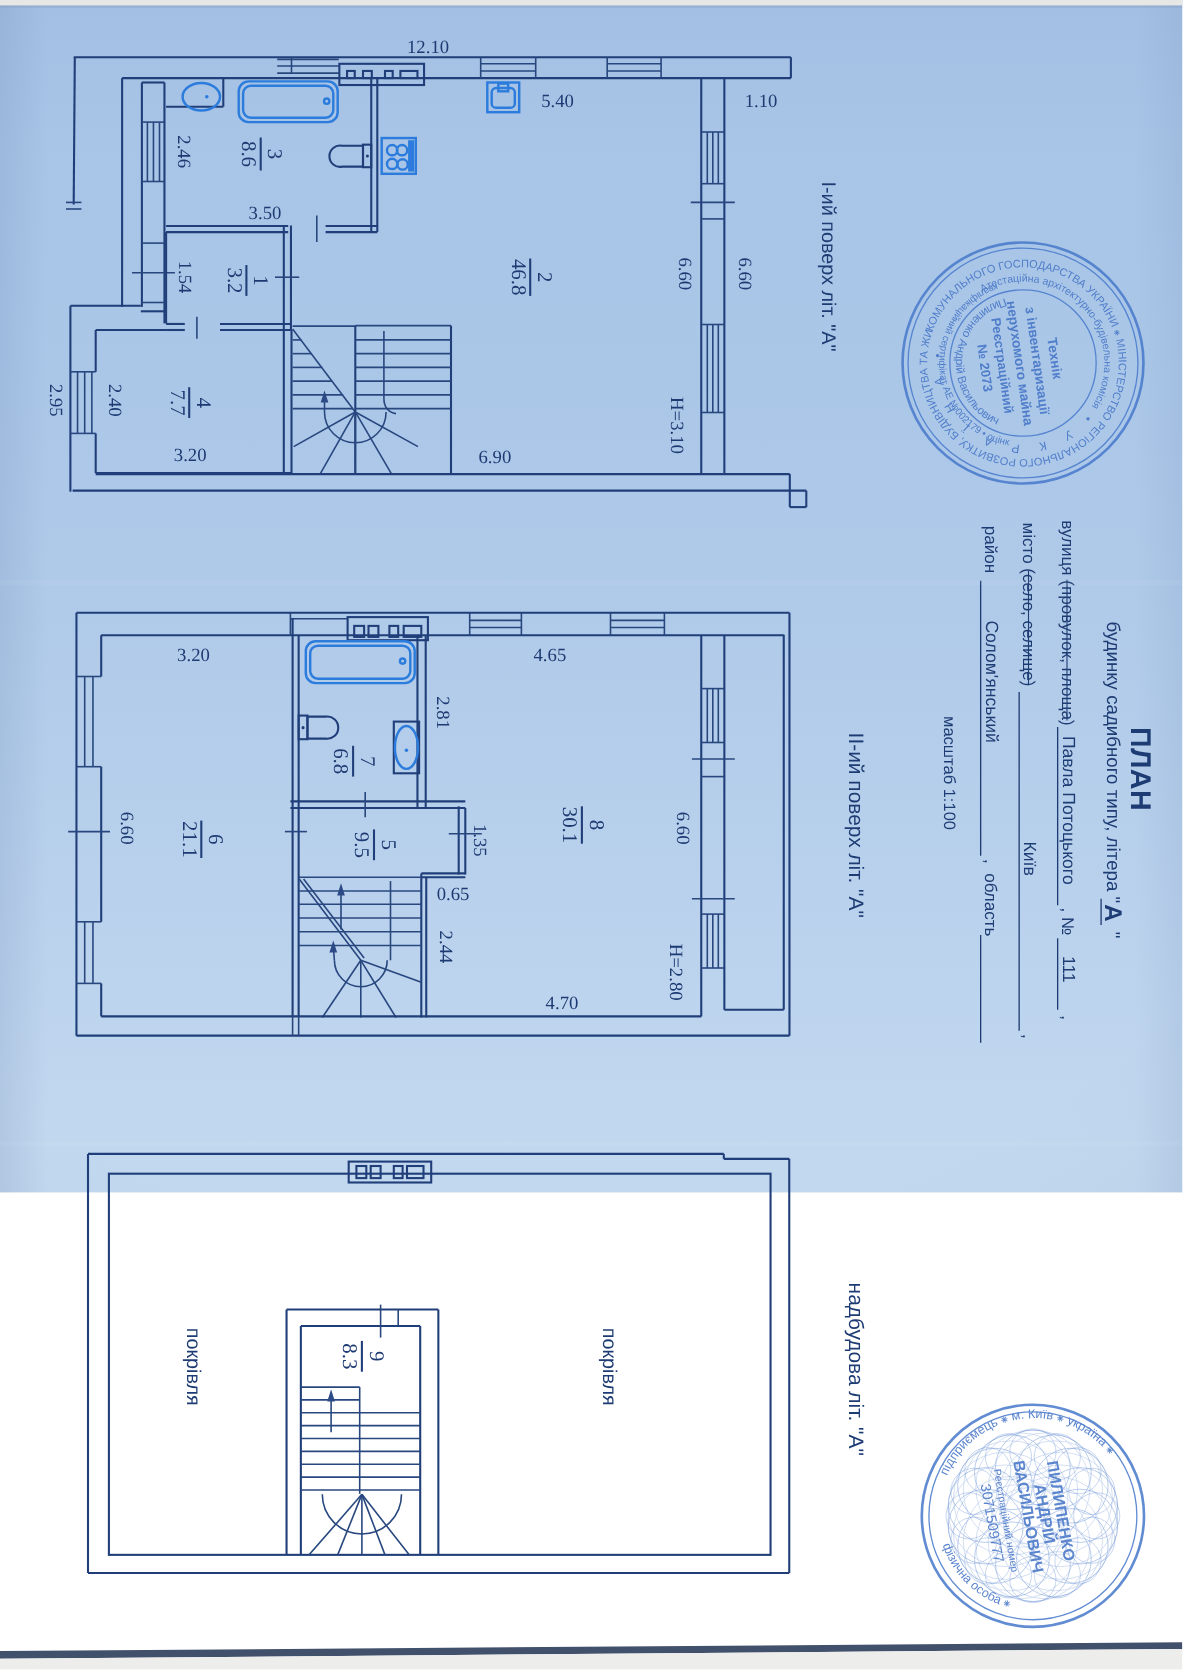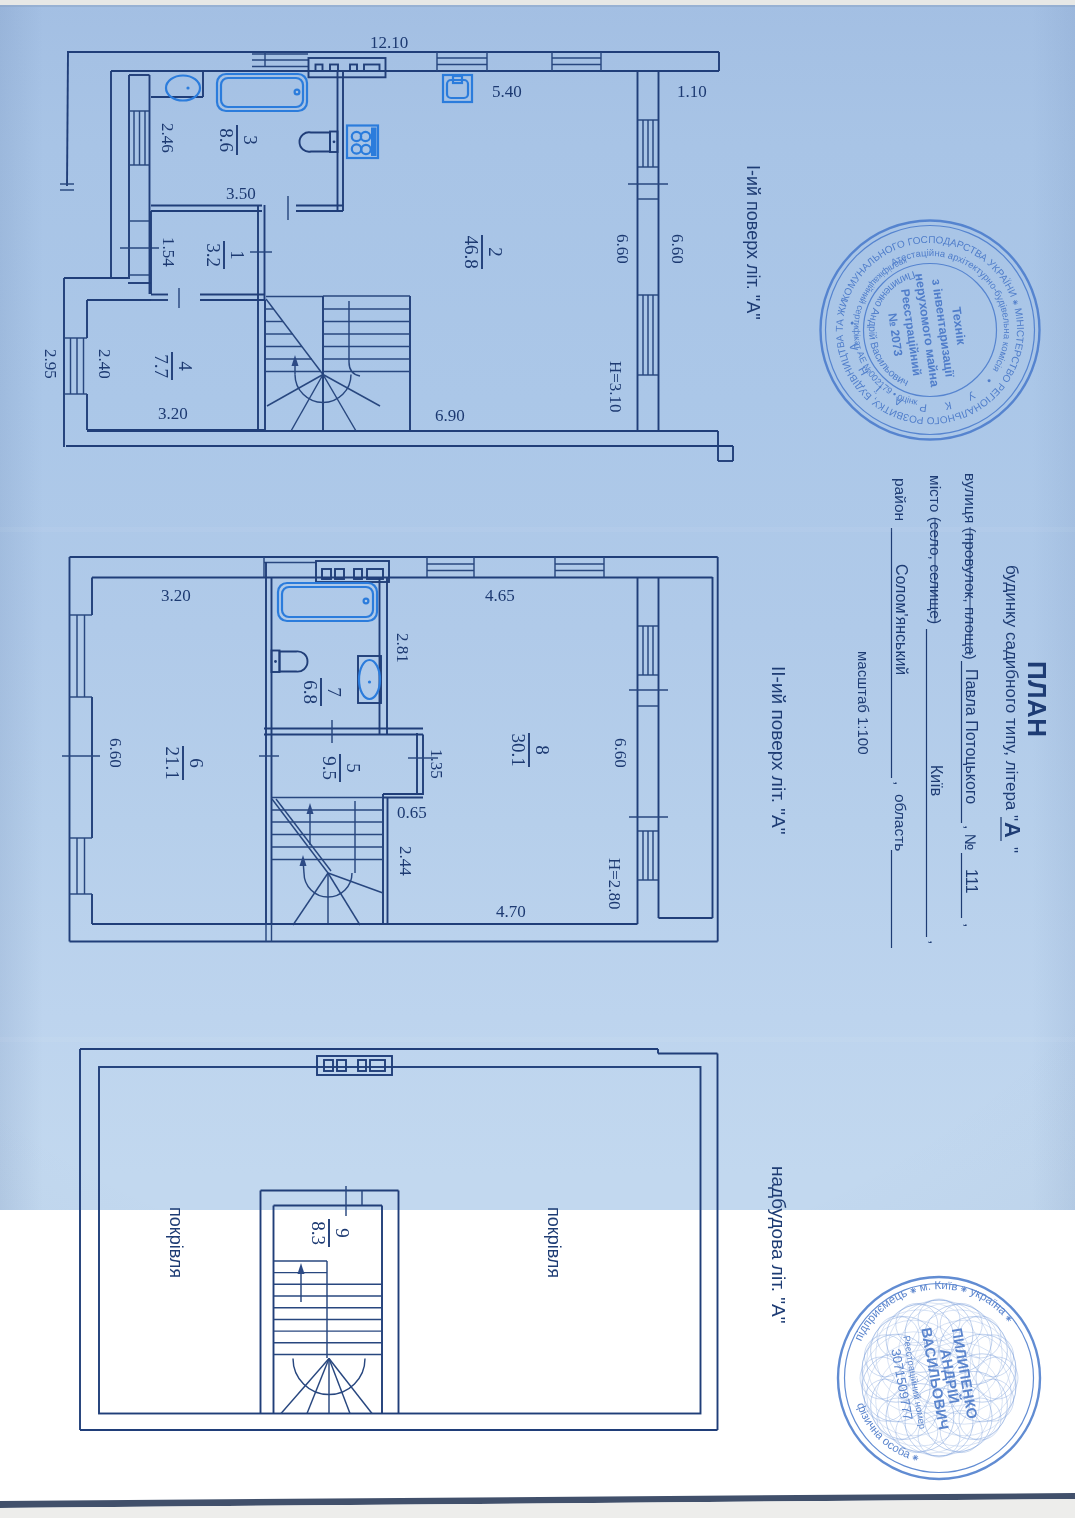--- a/index.html
+++ b/index.html
@@ -1,18 +1,18 @@
 <!DOCTYPE html>
 <html><head>
 <meta charset="utf-8">
 <style>
   html,body{margin:0;padding:0;}
   body{width:1075px;height:1518px;overflow:hidden;background:#fff;
        font-family:"Liberation Sans", sans-serif;}
-  #page{position:relative;width:1075px;height:1210px;
+  #page{position:relative;width:1075px;height:1084px;
     background:
       radial-gradient(140% 120% at 45% 42%, rgba(0,0,0,0) 52%, rgba(48,72,112,0.13) 100%),
       linear-gradient(90deg, rgba(82,110,158,0.14) 0%, rgba(82,110,158,0.0) 4%, rgba(82,110,158,0.0) 96%, rgba(82,110,158,0.10) 100%),
       linear-gradient(180deg, #a3bfe3 0%, #a8c4e6 12%, #abc7e8 33%, #b0cae9 52%, #b6cfeb 68%, #bdd4ee 84%, #c2d8ef 97%);
   }
   svg{position:absolute;left:0;top:0;}
   .ink{stroke:#203e79;fill:none;stroke-width:1.9;}
   .thin{stroke:#28477f;fill:none;stroke-width:1.45;}
   .fix{stroke:#2b7cdc;fill:none;stroke-width:2.2;}
   .dim{font-family:"Liberation Serif",serif;font-size:17px;fill:#1d3a72;}

